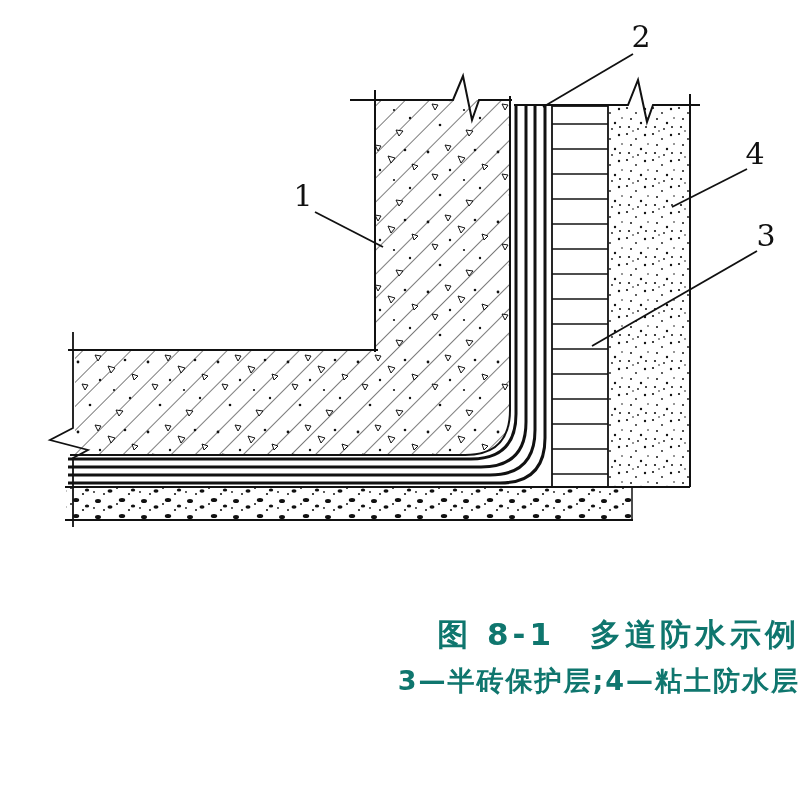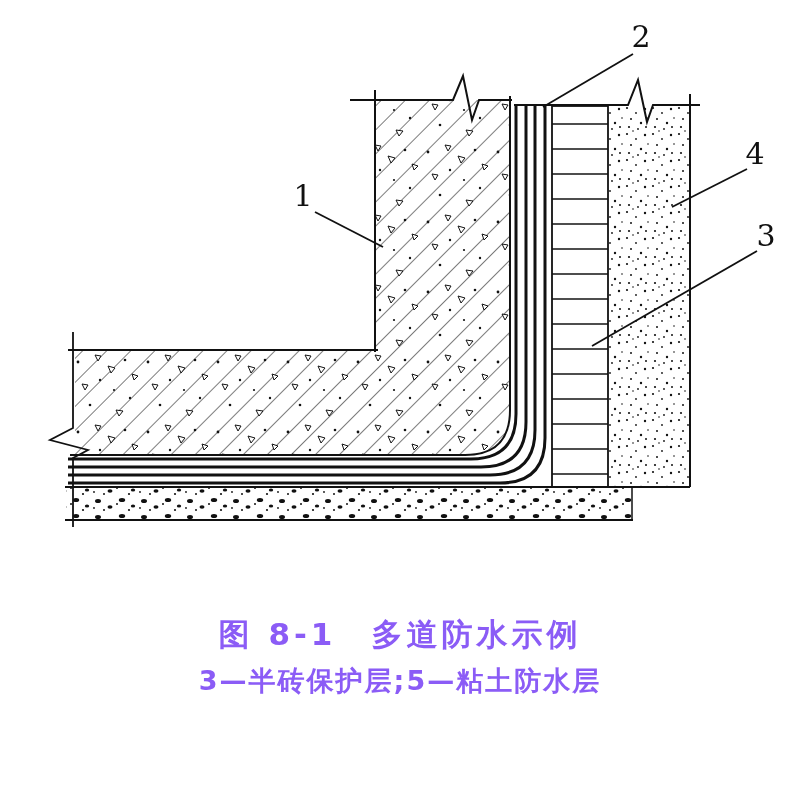--- a/index.html
+++ b/index.html
@@ -16,22 +16,22 @@
     height:797px;
     position:relative;
     background:#ffffff;
   }
   svg text{
     font-family:"DejaVu Serif","Liberation Serif",serif;
     fill:#111111;
   }
   .caption-block{
     width:100%;
-    text-align:center;
-    color:#8b5cf6;
+    text-align:right;
+    color:#0f766e;
   }
   .caption-title{
     margin-top:50px;
     font-size:31px;
     font-weight:bold;
     letter-spacing:4px;
     font-family:"DejaVu Sans","Liberation Sans",sans-serif;
   }
   .legend-line{
     font-size:27px;
@@ -146,16 +146,16 @@
       <text x="303" y="206" text-anchor="middle">1</text>
       <text x="641" y="47" text-anchor="middle">2</text>
       <text x="755" y="164" text-anchor="middle">4</text>
       <text x="766" y="246" text-anchor="middle">3</text>
     </g>
   </svg>
 
   
   <div class="caption-block">
     <div class="caption-title">图 8-1　多道防水示例</div>
-    <div class="legend-line">3—半砖保护层;5—粘土防水层</div>
+    <div class="legend-line">3—半砖保护层;4—粘土防水层</div>
   </div>
 
 </div>
 
 </body></html>

